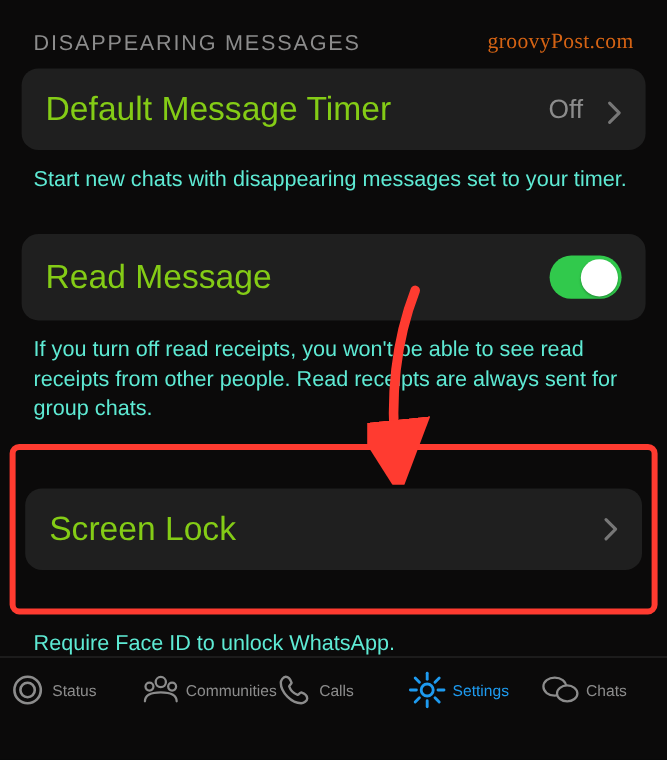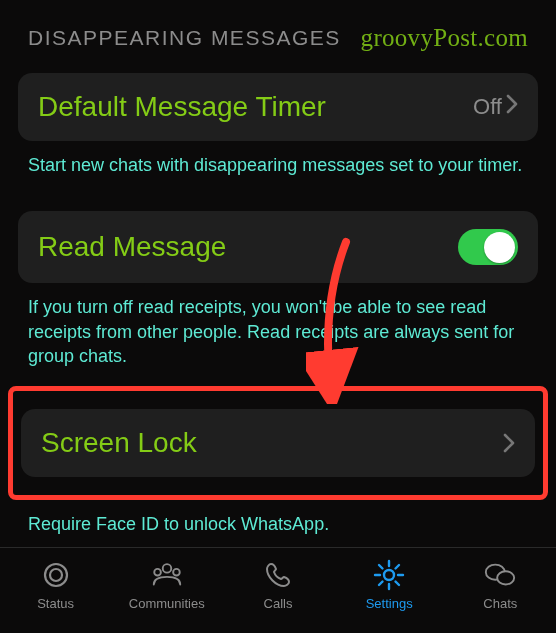--- a/index.html
+++ b/index.html
@@ -10,54 +10,54 @@
     font-family: -apple-system, "Helvetica Neue", Arial, sans-serif;
     color: #fff;
     overflow: hidden;
     position: relative;
   }
   .watermark {
     position: absolute;
     top: 24px;
     right: 28px;
     font-family: Georgia, "Times New Roman", serif;
-    font-size: 25px;
-    color: #84cc16;
+    font-size: 18px;
+    color: #f97316;
     letter-spacing: .3px;
     opacity: .85;
     text-align: center;
   }
   .screen {
     padding: 12px 18px 0 18px;
   }
   .section-header {
     color: #8c8c8c;
-    font-size: 21px;
+    font-size: 18px;
     letter-spacing: 1.5px;
-    padding: 14px 10px 23px 10px;
+    padding: 14px 10px 10px 10px;
     text-transform: uppercase;
   }
   .row {
     background: #1f1f1f;
     border-radius: 14px;
     display: flex;
     align-items: center;
     justify-content: space-between;
     padding: 18px 20px;
     min-height: 56px;
   }
   .row-label {
     color: #84cc16;
     font-size: 28px;
     font-weight: 400;
   }
   .row-right {
     display: flex;
-    align-items: flex-start;
-    gap: 4px;
+    align-items: flex-end;
+    gap: 20px;
   }
   .row-value {
     color: #8c8c8c;
     font-size: 22px;
   }
   .chev svg { display: block; }
   .section-footer {
     color: #5eead4;
     font-size: 18px;
     line-height: 1.35;
@@ -81,21 +81,21 @@
     background: #fff;
     top: 2.5px;
     right: 3px;
     box-shadow: 0 1px 2px rgba(0,0,0,.3);
   }
 
   
   .highlight-wrap {
     border: 5px solid #ff3b30;
     border-radius: 8px;
-    padding: 18px 8px;
+    padding: 32px 8px;
     margin: 0 -10px;
   }
 
   
   .arrow {
     position: absolute;
     left: 306px;
     top: 234px;
     pointer-events: none;
   }
@@ -109,21 +109,20 @@
     height: 86px;
     border-top: 1px solid #2a2a2a;
     background: #0b0a0a;
     display: flex;
     justify-content: space-around;
     align-items: flex-start;
     padding-top: 10px;
   }
   .tab {
     display: flex;
-    flex-direction: column;
     align-items: center;
     gap: 4px;
     width: 100px;
   }
   .tab-label {
     font-size: 13px;
     color: #8c8c8c;
   }
   .tab.active .tab-label { color: #1e9bf0; }
   .tab-icon { width: 34px; height: 34px; display: flex; align-items:center; justify-content:center; }

